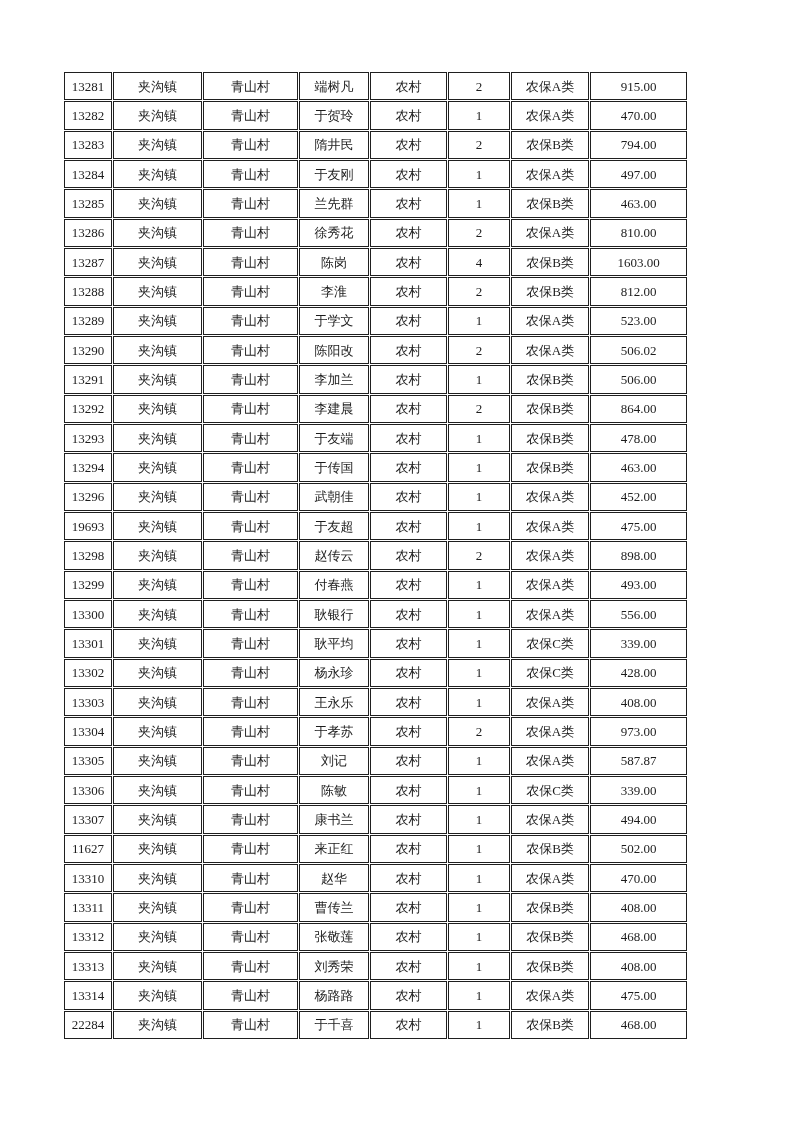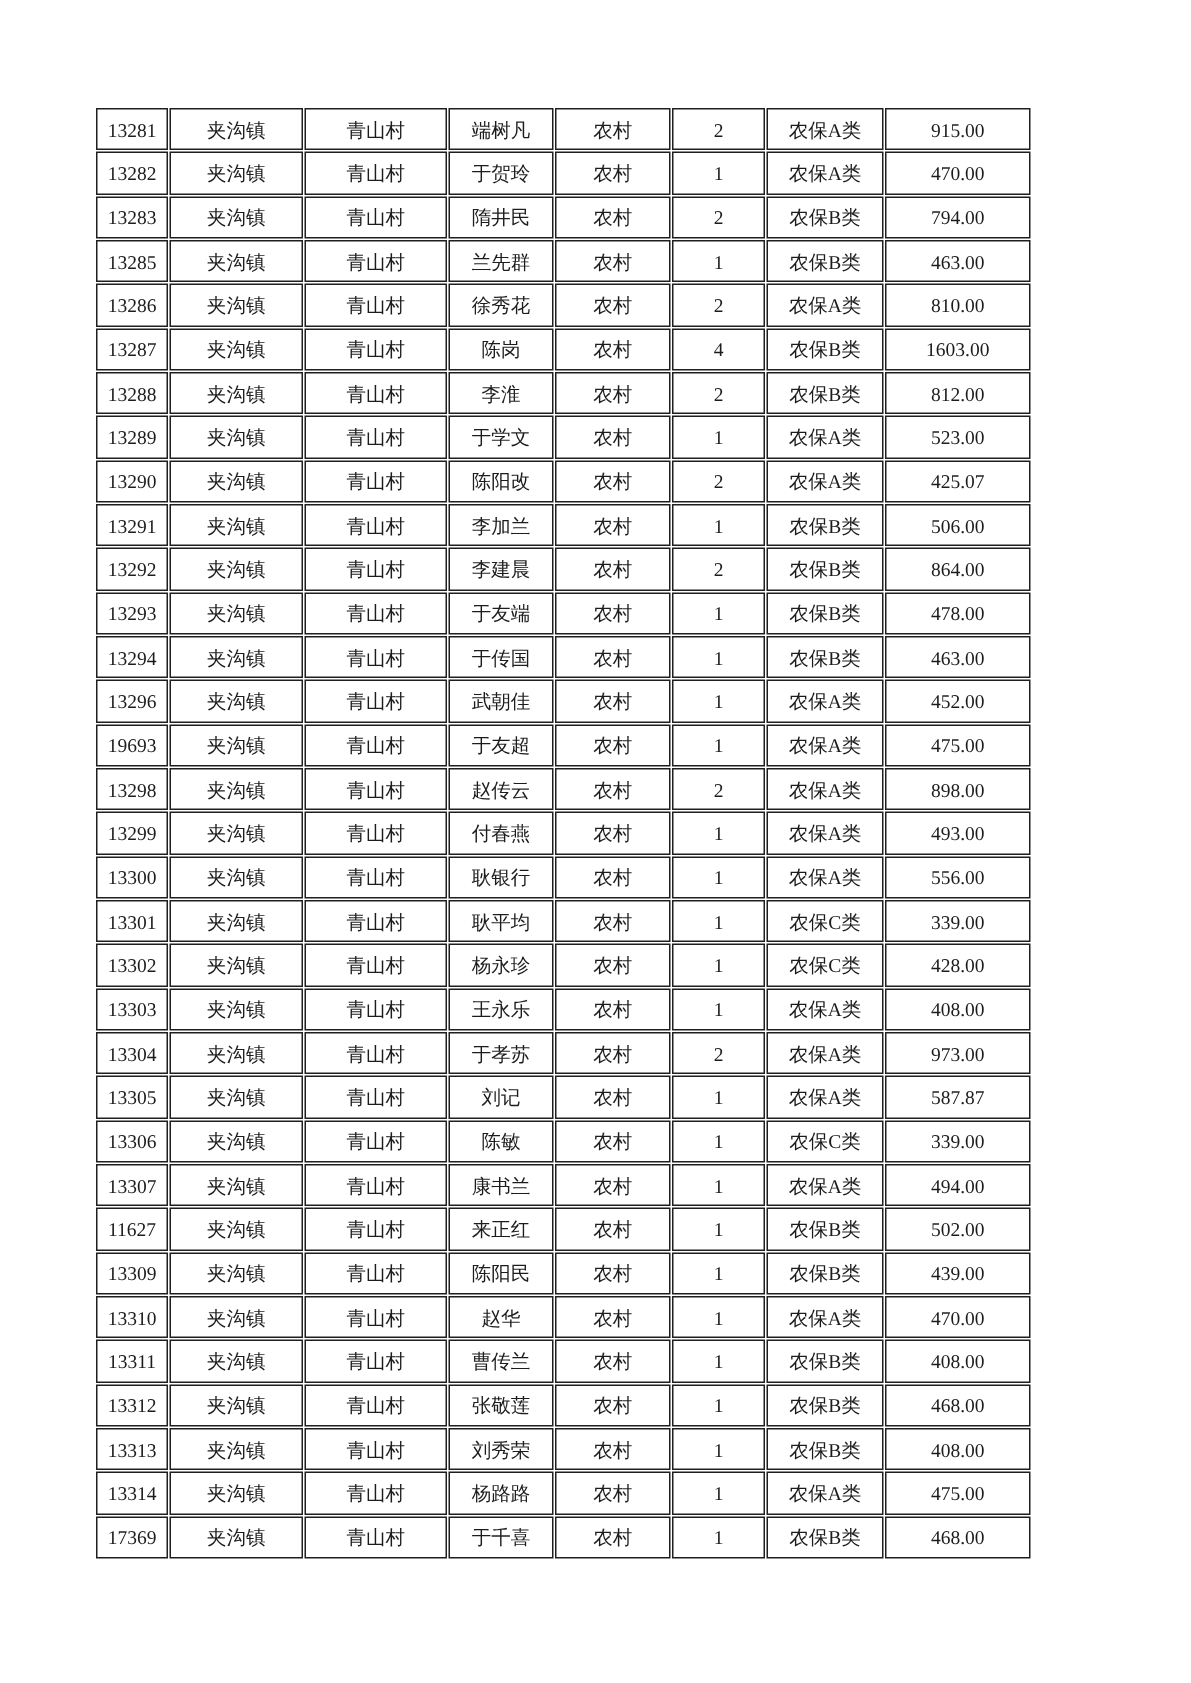--- a/index.html
+++ b/index.html
@@ -86,20 +86,30 @@
           <td>13283</td>
           <td>夹沟镇</td>
           <td>青山村</td>
           <td>隋井民</td>
           <td>农村</td>
           <td>2</td>
           <td>农保B类</td>
           <td>794.00</td>
         </tr>
         <tr>
+          <td>13284</td>
+          <td>夹沟镇</td>
+          <td>青山村</td>
+          <td>于友刚</td>
+          <td>农村</td>
+          <td>1</td>
+          <td>农保A类</td>
+          <td>497.00</td>
+        </tr>
+        <tr>
           <td>13285</td>
           <td>夹沟镇</td>
           <td>青山村</td>
           <td>兰先群</td>
           <td>农村</td>
           <td>1</td>
           <td>农保B类</td>
           <td>463.00</td>
         </tr>
         <tr>
@@ -143,21 +153,21 @@
           <td>523.00</td>
         </tr>
         <tr>
           <td>13290</td>
           <td>夹沟镇</td>
           <td>青山村</td>
           <td>陈阳改</td>
           <td>农村</td>
           <td>2</td>
           <td>农保A类</td>
-          <td>425.07</td>
+          <td>506.02</td>
         </tr>
         <tr>
           <td>13291</td>
           <td>夹沟镇</td>
           <td>青山村</td>
           <td>李加兰</td>
           <td>农村</td>
           <td>1</td>
           <td>农保B类</td>
           <td>506.00</td>
@@ -316,30 +326,20 @@
           <td>11627</td>
           <td>夹沟镇</td>
           <td>青山村</td>
           <td>来正红</td>
           <td>农村</td>
           <td>1</td>
           <td>农保B类</td>
           <td>502.00</td>
         </tr>
         <tr>
-          <td>13309</td>
-          <td>夹沟镇</td>
-          <td>青山村</td>
-          <td>陈阳民</td>
-          <td>农村</td>
-          <td>1</td>
-          <td>农保B类</td>
-          <td>439.00</td>
-        </tr>
-        <tr>
           <td>13310</td>
           <td>夹沟镇</td>
           <td>青山村</td>
           <td>赵华</td>
           <td>农村</td>
           <td>1</td>
           <td>农保A类</td>
           <td>470.00</td>
         </tr>
         <tr>
@@ -376,21 +376,21 @@
           <td>13314</td>
           <td>夹沟镇</td>
           <td>青山村</td>
           <td>杨路路</td>
           <td>农村</td>
           <td>1</td>
           <td>农保A类</td>
           <td>475.00</td>
         </tr>
         <tr>
-          <td>17369</td>
+          <td>22284</td>
           <td>夹沟镇</td>
           <td>青山村</td>
           <td>于千喜</td>
           <td>农村</td>
           <td>1</td>
           <td>农保B类</td>
           <td>468.00</td>
         </tr>
       </tbody>
   </table>

